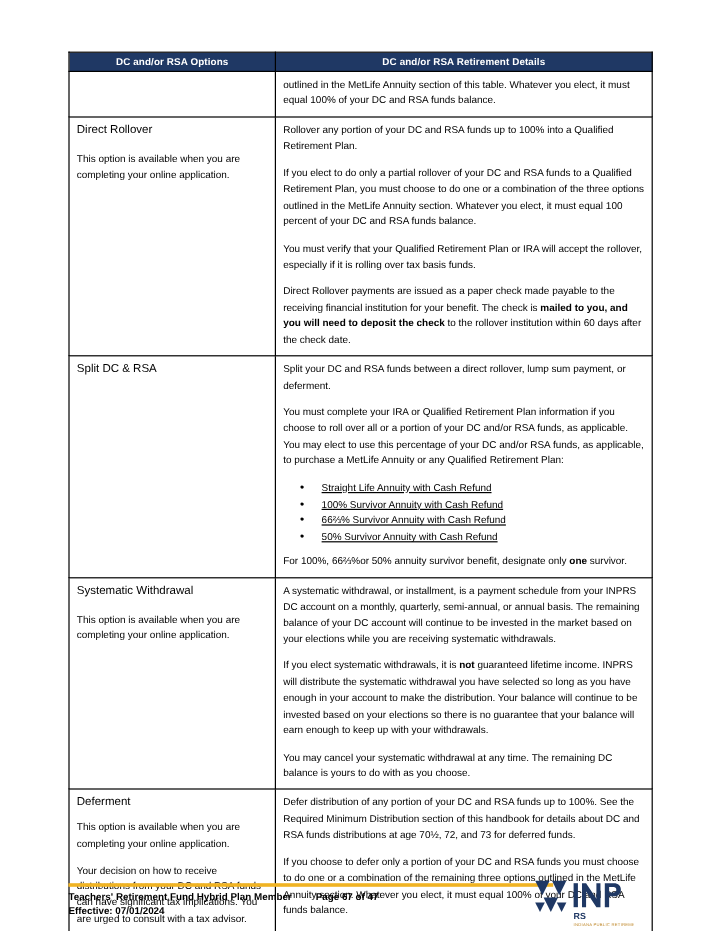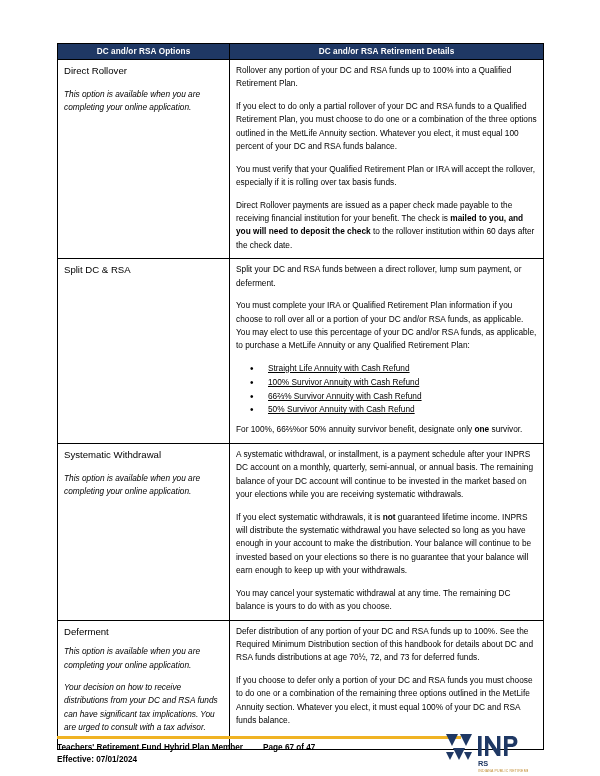--- a/index.html
+++ b/index.html
@@ -50,21 +50,20 @@
   }
   .cell-right {
     font-size: 8.3px;
     line-height: 1.62;
   }
   .opt-title {
     font-size: 9.6px;
     margin-bottom: 10px;
   }
   .opt-note {
-    font-style: italic;
     font-size: 8.3px;
     line-height: 1.6;
     margin-bottom: 9px;
   }
   .p {
     margin: 0 0 9px 0;
   }
   .p:last-child {
     margin-bottom: 0;
   }
@@ -131,20 +130,26 @@
         <col class="c2">
       </colgroup>
     <thead>
       <tr>
         <th>DC and/or RSA Options</th>
         <th>DC and/or RSA Retirement Details</th>
       </tr>
     </thead>
     <tbody>
 
+      <tr>
+        <td class="cell-left"></td>
+        <td class="cell-right">
+          <p class="p">outlined in the MetLife Annuity section of this table. Whatever you elect, it must equal 100% of your DC and RSA funds balance.</p>
+        </td>
+      </tr>
 
       <tr>
         <td class="cell-left">
           <div class="opt-title">Direct Rollover</div>
           <div class="opt-note">This option is available when you are completing your online application.</div>
         </td>
         <td class="cell-right">
           <p class="p">Rollover any portion of your DC and RSA funds up to 100% into a Qualified Retirement Plan.</p>
           <p class="p">If you elect to do only a partial rollover of your DC and RSA funds to a Qualified Retirement Plan, you must choose to do one or a combination of the three options outlined in the MetLife Annuity section. Whatever you elect, it must equal 100 percent of your DC and RSA funds balance.</p>
           <p class="p">You must verify that your Qualified Retirement Plan or IRA will accept the rollover, especially if it is rolling over tax basis funds.</p>
@@ -168,21 +173,21 @@
           <p class="p ital"><span>For 100%, 66⅔%or 50% annuity survivor benefit, designate only </span><b class="bold">one</b><span> survivor.</span></p>
         </td>
       </tr>
 
       <tr>
         <td class="cell-left">
           <div class="opt-title">Systematic Withdrawal</div>
           <div class="opt-note">This option is available when you are completing your online application.</div>
         </td>
         <td class="cell-right">
-          <p class="p">A systematic withdrawal, or installment, is a payment schedule after your INPRS DC account on a monthly, quarterly, semi-annual, or annual basis. The remaining balance of your DC account will continue to be invested in the market based on your elections while you are receiving systematic withdrawals.</p>
+          <p class="p">A systematic withdrawal, or installment, is a payment schedule from your INPRS DC account on a monthly, quarterly, semi-annual, or annual basis. The remaining balance of your DC account will continue to be invested in the market based on your elections while you are receiving systematic withdrawals.</p>
           <p class="p"><span>If you elect systematic withdrawals, it is </span><b class="bold">not</b><span> guaranteed lifetime income. INPRS will distribute the systematic withdrawal you have selected so long as you have enough in your account to make the distribution. Your balance will continue to be invested based on your elections so there is no guarantee that your balance will earn enough to keep up with your withdrawals.</span></p>
           <p class="p">You may cancel your systematic withdrawal at any time. The remaining DC balance is yours to do with as you choose.</p>
         </td>
       </tr>
 
       <tr>
         <td class="cell-left">
           <div class="opt-title" style="margin-bottom:7px;">Deferment</div>
           <div class="opt-note">This option is available when you are completing your online application.</div>
           <div class="opt-note">Your decision on how to receive distributions from your DC and RSA funds can have significant tax implications. You are urged to consult with a tax advisor.</div>

